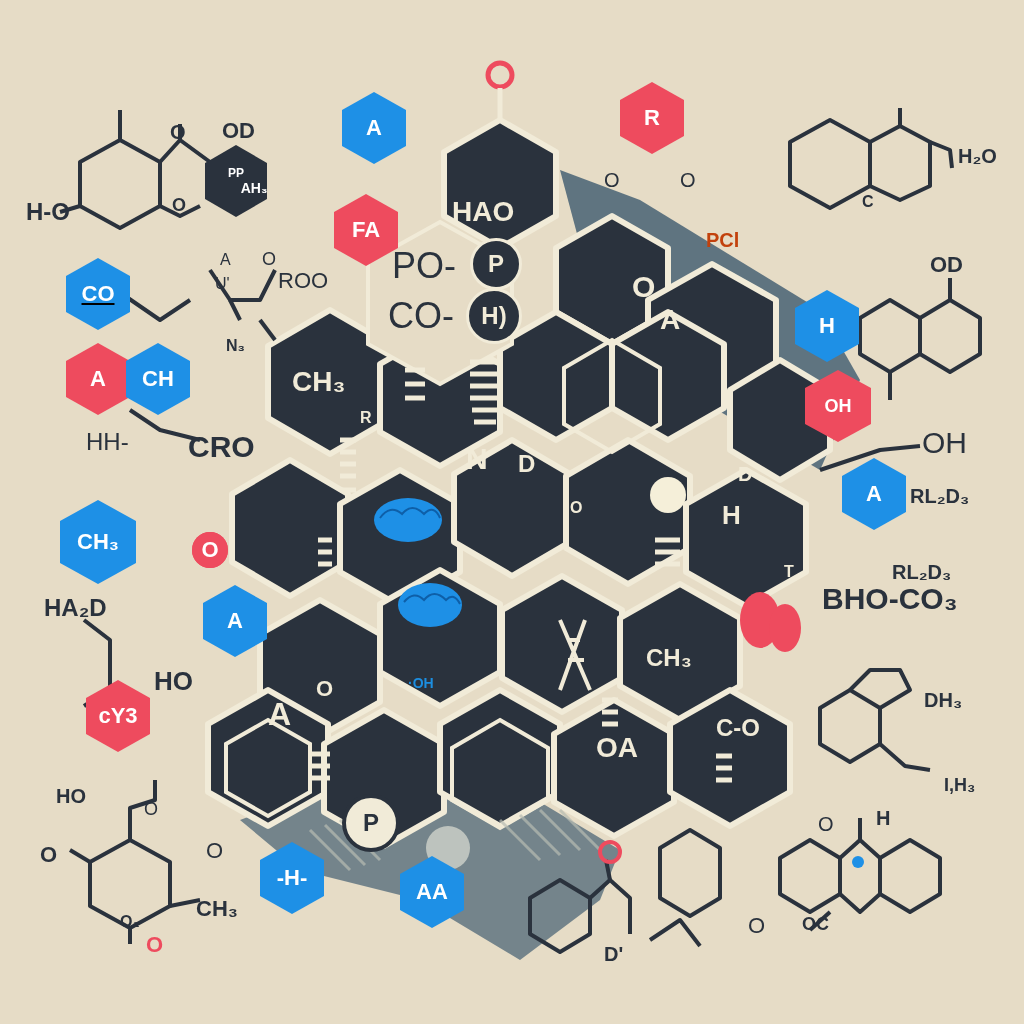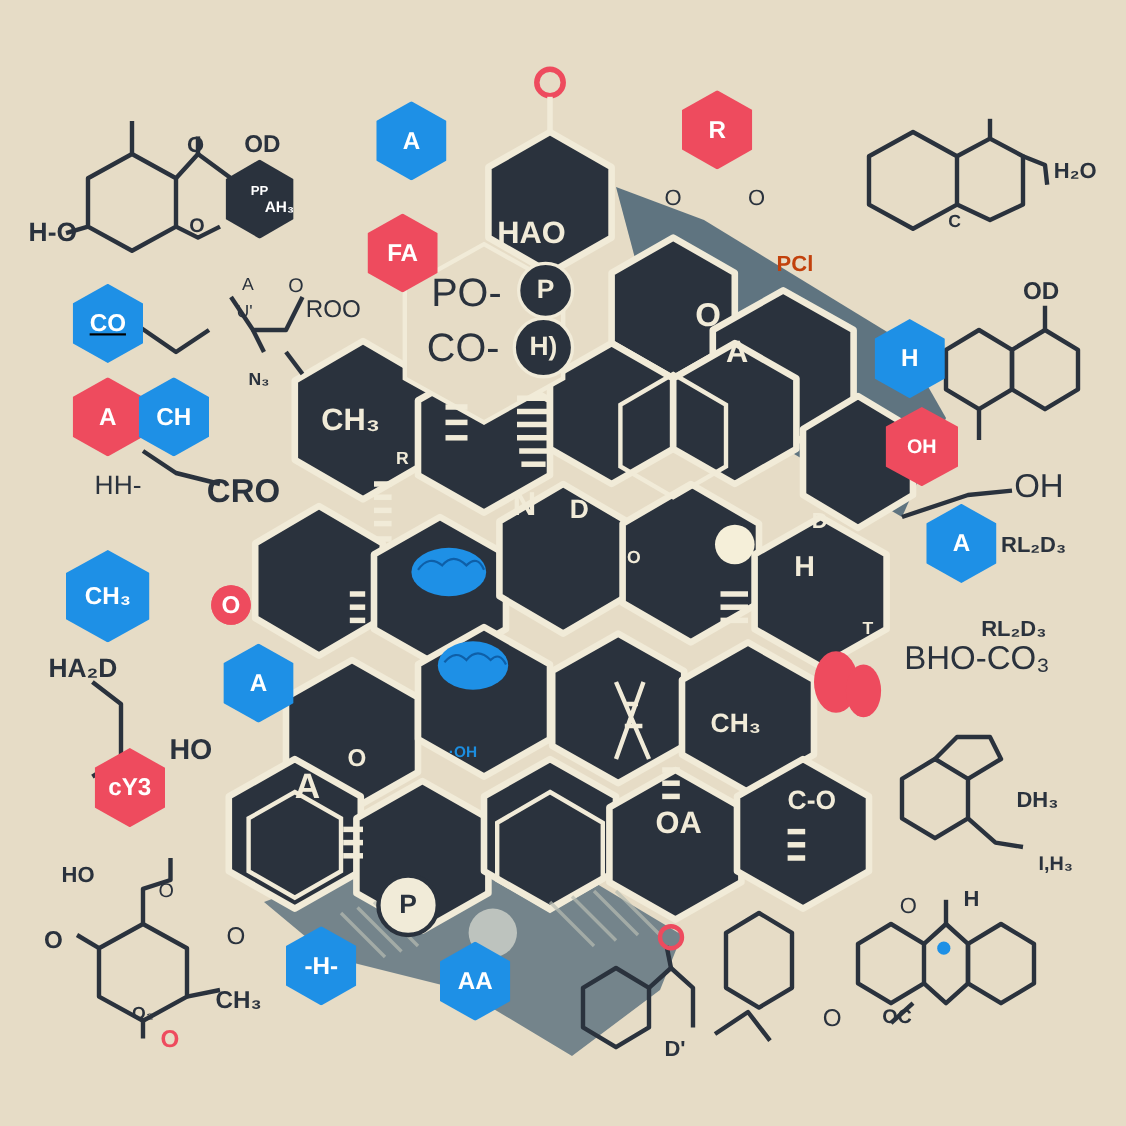--- a/index.html
+++ b/index.html
@@ -274,22 +274,22 @@
 <div class="lbl dark" style="left:262px;top:250px;font-size:18px;font-weight:400;">O</div>
 <div class="lbl dark" style="left:226px;top:338px;font-size:16px;">N₃</div>
 <div class="lbl dark" style="left:44px;top:596px;font-size:24px;">HA₂D</div>
 <div class="lbl dark" style="left:154px;top:668px;font-size:26px;">HO</div>
 <div class="lbl dark" style="left:958px;top:146px;font-size:20px;">H₂O</div>
 <div class="lbl dark" style="left:862px;top:194px;font-size:16px;">C</div>
 <div class="lbl dark" style="left:930px;top:254px;font-size:22px;">OD</div>
 <div class="lbl dark" style="left:922px;top:428px;font-size:30px;font-weight:400;">OH</div>
 <div class="lbl dark" style="left:910px;top:486px;font-size:20px;">RL₂D₃</div>
 <div class="lbl dark" style="left:892px;top:562px;font-size:20px;">RL₂D₃</div>
-<div class="lbl dark" style="left:822px;top:584px;font-size:30px;font-weight:400;">BHO-CO₃</div>
-<div class="lbl dark" style="left:924px;top:690px;font-size:20px;margin-top:28px;">DH₃</div>
+<div class="lbl dark" style="left:822px;top:584px;font-size:30px;font-weight:700;">BHO-CO₃</div>
+<div class="lbl dark" style="left:924px;top:690px;font-size:20px;">DH₃</div>
 <div class="lbl dark" style="left:944px;top:776px;font-size:18px;text-align:right;">I,H₃</div>
 <div class="lbl dark" style="left:56px;top:786px;font-size:20px;">HO</div>
 <div class="lbl dark" style="left:144px;top:800px;font-size:18px;font-weight:400;">O</div>
 <div class="lbl dark" style="left:206px;top:840px;font-size:22px;font-weight:400;">O</div>
 <div class="lbl dark" style="left:40px;top:844px;font-size:22px;">O</div>
 <div class="lbl dark" style="left:108px;top:914px;font-size:16px;margin-left:12px;">O₂</div>
 <div class="lbl dark" style="left:196px;top:898px;font-size:22px;">CH₃</div>
 <div class="lbl" style="left:146px;top:934px;font-size:22px;color:#ee4b5e;">O</div>
 <div class="lbl dark" style="left:604px;top:944px;font-size:20px;">D'</div>
 <div class="lbl dark" style="left:876px;top:808px;font-size:20px;">H</div>

